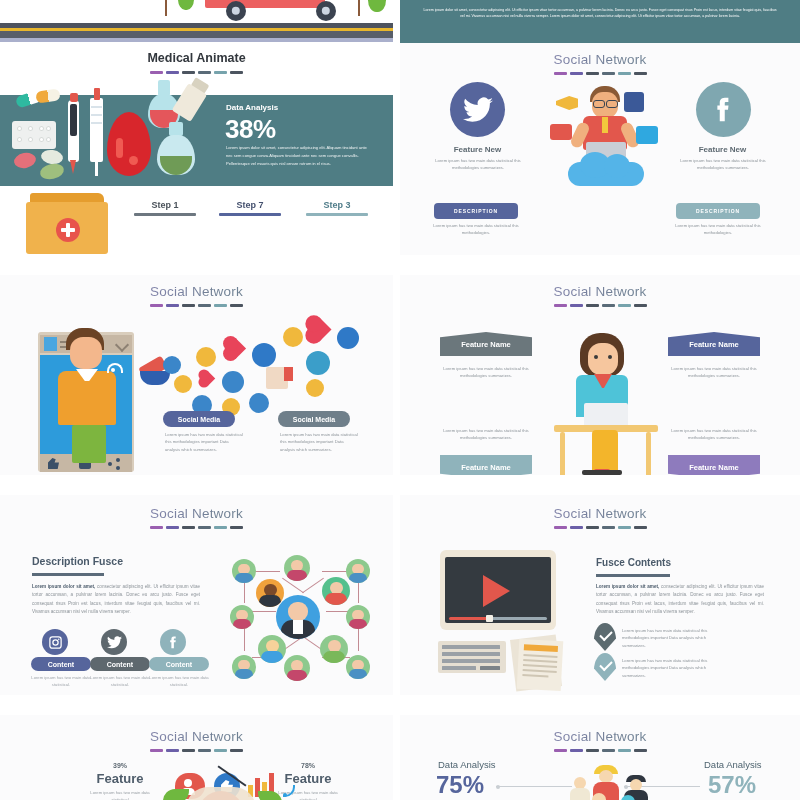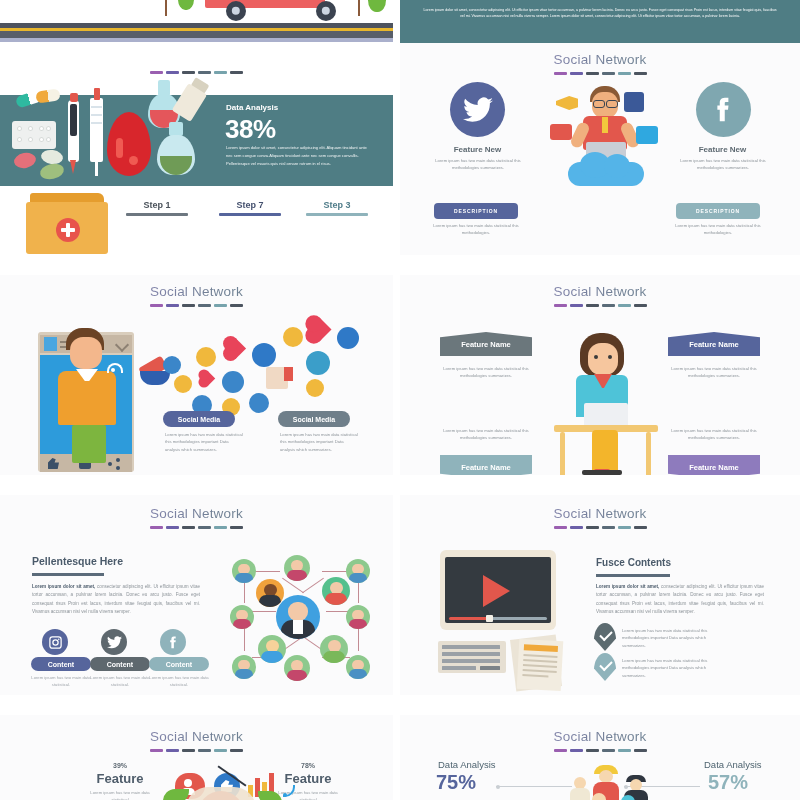--- a/index.html
+++ b/index.html
@@ -118,21 +118,21 @@
   .kb{position:absolute;background:#e6dfd2;border-radius:2px;}
   .kb i{position:absolute;background:#9aa0a6;border-radius:.5px;}
   .paper{position:absolute;background:#ebe4d6;}
   .pin{position:absolute;color:#fff;display:flex;align-items:flex-start;justify-content:center;}
 
   
   .pct-sm{position:absolute;text-align:center;font-size:7px;font-weight:700;color:#5f6a74;}
   .big-word{position:absolute;text-align:center;font-size:13px;font-weight:700;color:#4f5d6b;}
   .small-p{position:absolute;text-align:center;font-size:4.2px;line-height:1.7;color:#9aa0a6;}
   .da-h{position:absolute;font-size:9.5px;color:#4f6470;font-weight:400;}
-  .da-n{position:absolute;font-size:20px;font-weight:700;}
+  .da-n{position:absolute;font-size:24px;font-weight:700;}
   .dotline{position:absolute;height:1px;background:#c9ced3;}
   .dotline::after{content:"";position:absolute;top:-1.5px;width:4px;height:4px;border-radius:50%;background:#c9ced3;}
 </style>
 </head>
 <body>
 
 <div class="sheet">
 
   <div class="slide white" style="left:0;top:0;width:393px;height:255px;">
 
@@ -143,20 +143,21 @@
       <div class="wheel" style="left:226px;top:1px;width:20px;height:20px;"></div>
       <div class="wheel" style="left:316px;top:1px;width:20px;height:20px;"></div>
       <div class="tree-trunk" style="left:358px;top:-6px;height:22px;"></div>
       <div class="tree-top" style="left:368px;top:-14px;width:18px;height:26px;background:#6fb83f;"></div>
     </div>
     <div class="road" style="top:23px;height:5px;background:#4e535e;"></div>
     <div class="road" style="top:28px;height:3px;background:#e8b62c;"></div>
     <div class="road" style="top:31px;height:7px;background:#585e69;"></div>
     <div class="road" style="top:38px;height:4px;background:#aab0cc;"></div>
 
+    <div style="position:absolute;left:0;top:51px;width:100%;text-align:center;font-size:12.5px;font-weight:700;color:#32373d;">Medical Animate</div>
     <div class="dashes" style="position:absolute;left:0;top:68px;width:100%;">
       <i style="background:#9a5fb0"></i>
       <i style="background:#6b5fa8"></i>
       <i style="background:#4c5560"></i>
       <i style="background:#5a6b78"></i>
       <i style="background:#76a3ac"></i>
       <i style="background:#4c5560"></i>
     </div>
 
     <div class="med-band" style="top:95px;height:91px;"></div>
@@ -211,21 +212,21 @@
     </div>
 
     <div class="da-label" style="left:226px;top:103px;font-size:8px;font-weight:700;">Data Analysis</div>
     <div class="da-label" style="left:225px;top:114px;font-size:26px;font-weight:700;letter-spacing:-.5px;">38%</div>
     <div class="da-label" style="left:226px;top:144px;width:148px;font-size:4.1px;line-height:1.95;opacity:.92;">Lorem ipsum dolor sit amet, consectetur adipiscing elit. Aliquam tincidunt ante nec sem congue conva.Aliquam tincidunt ante nec sem congue convallis. Pellentesque vel mauris quis nisl ornare rutrum in el risus.</div>
 
     <div class="folder-back" style="left:30px;top:193px;width:74px;height:14px;"></div>
     <div class="folder-front" style="left:26px;top:202px;width:82px;height:52px;"></div>
     <div class="cross-circle" style="left:56px;top:218px;width:24px;height:24px;"></div>
 
-    <div class="step" style="left:126px;top:200px;width:62px;">
+    <div class="step" style="left:134px;top:200px;width:62px;">
       <div class="lbl" style="color:#4a525a;">Step 1</div>
       <div class="bar" style="background:#6d7780;"></div>
     </div>
     <div class="step" style="left:219px;top:200px;width:62px;">
       <div class="lbl" style="color:#44506e;">Step 7</div>
       <div class="bar" style="background:#56659c;"></div>
     </div>
     <div class="step" style="left:306px;top:200px;width:62px;">
       <div class="lbl" style="color:#4f7c89;">Step 3</div>
       <div class="bar" style="background:#8fb3bb;"></div>
@@ -397,21 +398,21 @@
     <div class="sn-title" style="position:absolute;left:0;top:11px;width:100%;">Social Network</div>
     <div class="dashes" style="position:absolute;left:0;top:28px;width:100%;">
       <i style="background:#9a5fb0"></i>
         <i style="background:#6b5fa8"></i>
         <i style="background:#4c5560"></i>
       <i style="background:#5a6b78"></i>
         <i style="background:#76a3ac"></i>
         <i style="background:#4c5560"></i>
     </div>
 
-    <div class="d-head" style="left:32px;top:60px;">Pellentesque Here</div>
+    <div class="d-head" style="left:32px;top:60px;">Description Fusce</div>
     <div class="d-rule" style="left:32px;top:78px;width:72px;"></div>
     <div class="d-body" style="left:32px;top:88px;width:168px;">
       <b>Lorem ipsum dolor sit amet,</b><span> consectetur adipiscing elit. Ut efficitur ipsum vitae tortor accumsan, a pulvinar lorem lacinia. Donec eu arcu justo. Fusce eget consequat risus Proin est lacus, interdum vitae feugiat quis, faucibus vel mi. Vivamus accumsan nisi vel nulla viverra semper.</span>
     </div>
 
     <div class="circle-icon" style="left:42px;top:134px;width:26px;height:26px;background:#56659c;">
       <svg width="15" height="15" viewBox="0 0 24 24" fill="none" stroke="#fff" stroke-width="2">
           <rect x="3" y="3" width="18" height="18" rx="4"></rect>
           <circle cx="12" cy="12" r="4.2"></circle>
           <circle cx="17.2" cy="6.8" r="1.2" fill="#fff" stroke="none"></circle>

